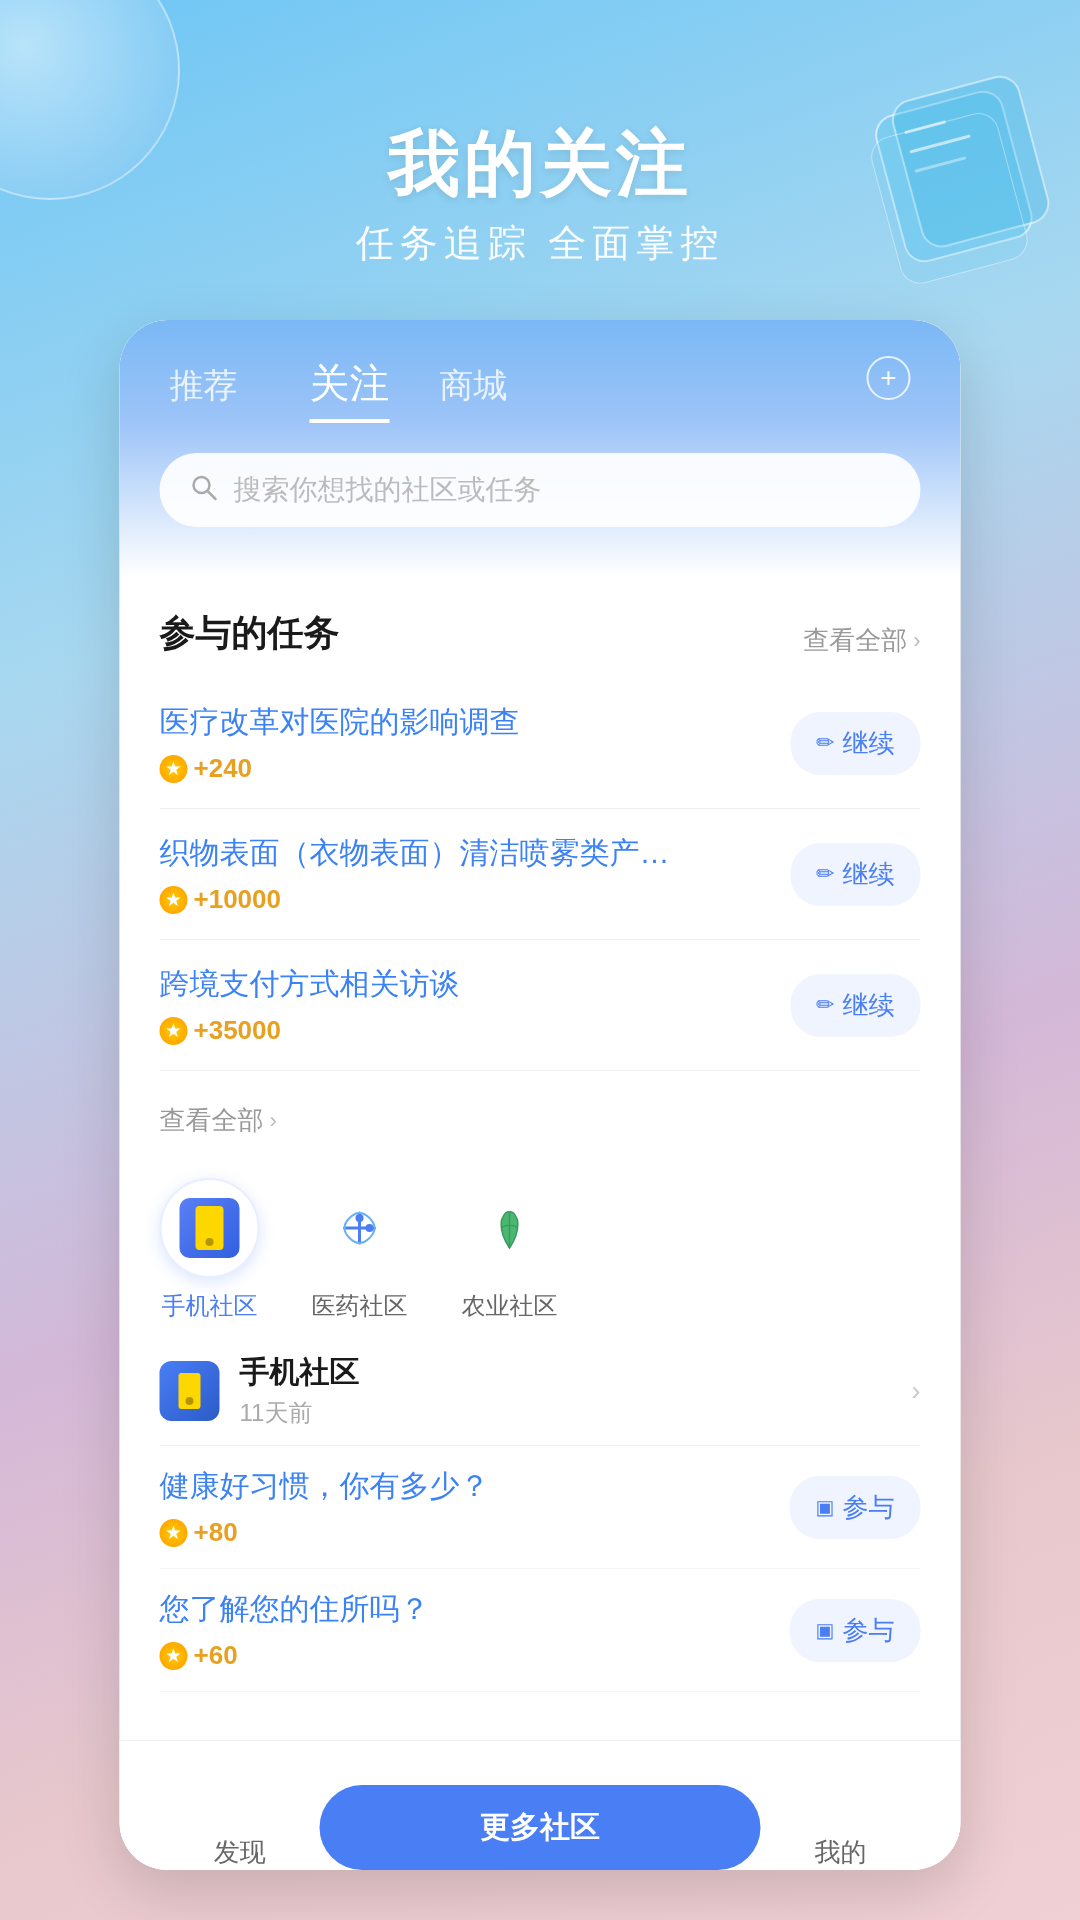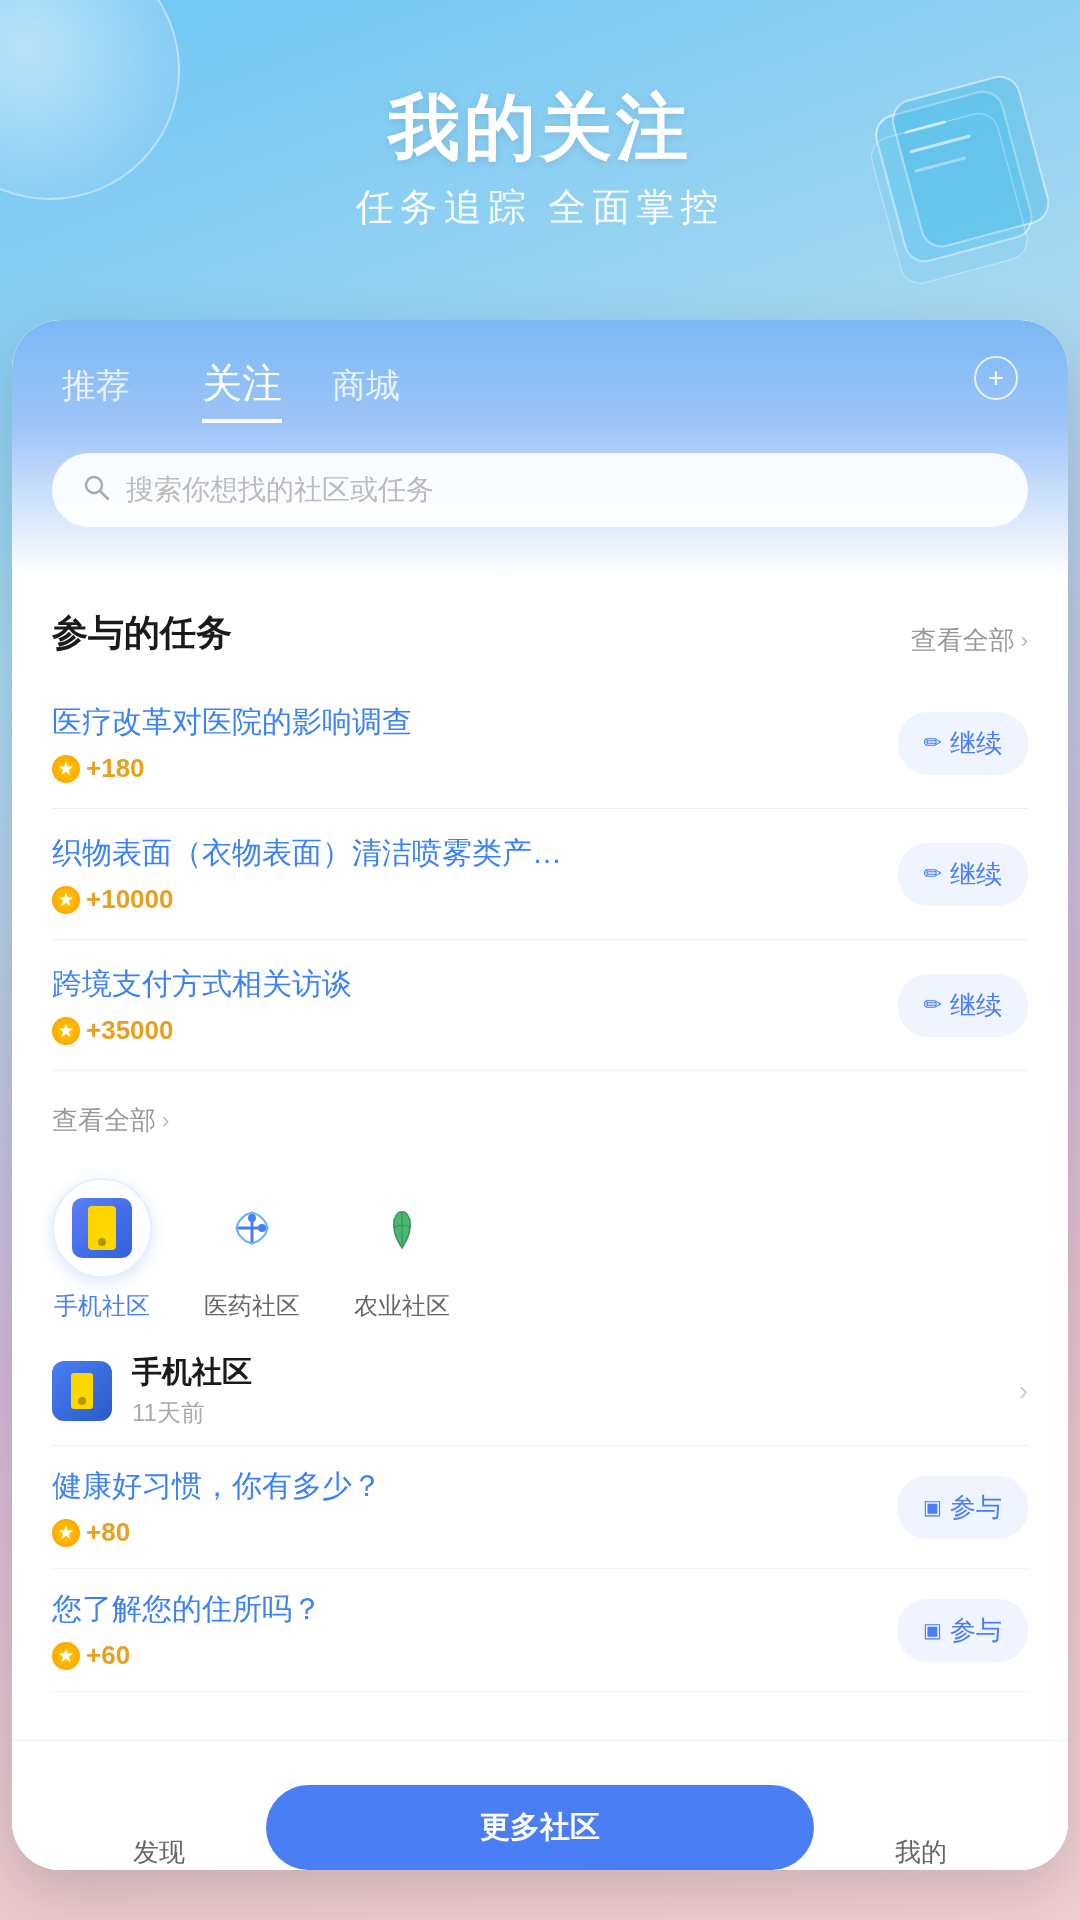--- a/index.html
+++ b/index.html
@@ -29,21 +29,21 @@
       top: 80px;
       right: 30px;
       width: 180px;
       height: 200px;
       transform: rotate(-15deg);
     }
 
     
     .header {
       text-align: center;
-      padding-top: 84px;
+      padding-top: 120px;
       padding-bottom: 40px;
       position: relative;
       z-index: 2;
     }
     .header-title {
       font-size: 72px;
       font-weight: 800;
       color: white;
       letter-spacing: 4px;
       text-shadow: 0 2px 8px rgba(0,0,0,0.1);
@@ -56,21 +56,21 @@
       margin-top: 12px;
       letter-spacing: 6px;
     }
 
     
     .main-card {
       position: absolute;
       top: 320px;
       left: 50%;
       transform: translateX(-50%);
-      width: 1056px;
+      width: 841px;
       height: 1550px;
       background: white;
       border-radius: 48px;
       overflow: hidden;
       box-shadow: 0 20px 60px rgba(0,0,0,0.15);
     }
 
     
     .card-top {
       background: linear-gradient(180deg, #7bb8f5 0%, #9dc4f8 40%, #ffffff 100%);
@@ -441,21 +441,21 @@
         <span>查看全部</span>
         <span class="chevron-right">›</span>
       </div>
     </div>
 
     <div class="task-item">
       <div class="task-info">
         <div class="task-name">医疗改革对医院的影响调查</div>
         <div class="task-reward">
           <div class="star-icon">★</div>
-          <span>+180</span>
+          <span>+240</span>
         </div>
       </div>
       <button class="continue-btn">
         <span class="continue-icon">✏</span>
         <span>继续</span>
       </button>
     </div>
 
     <div class="task-item">
       <div class="task-info">

